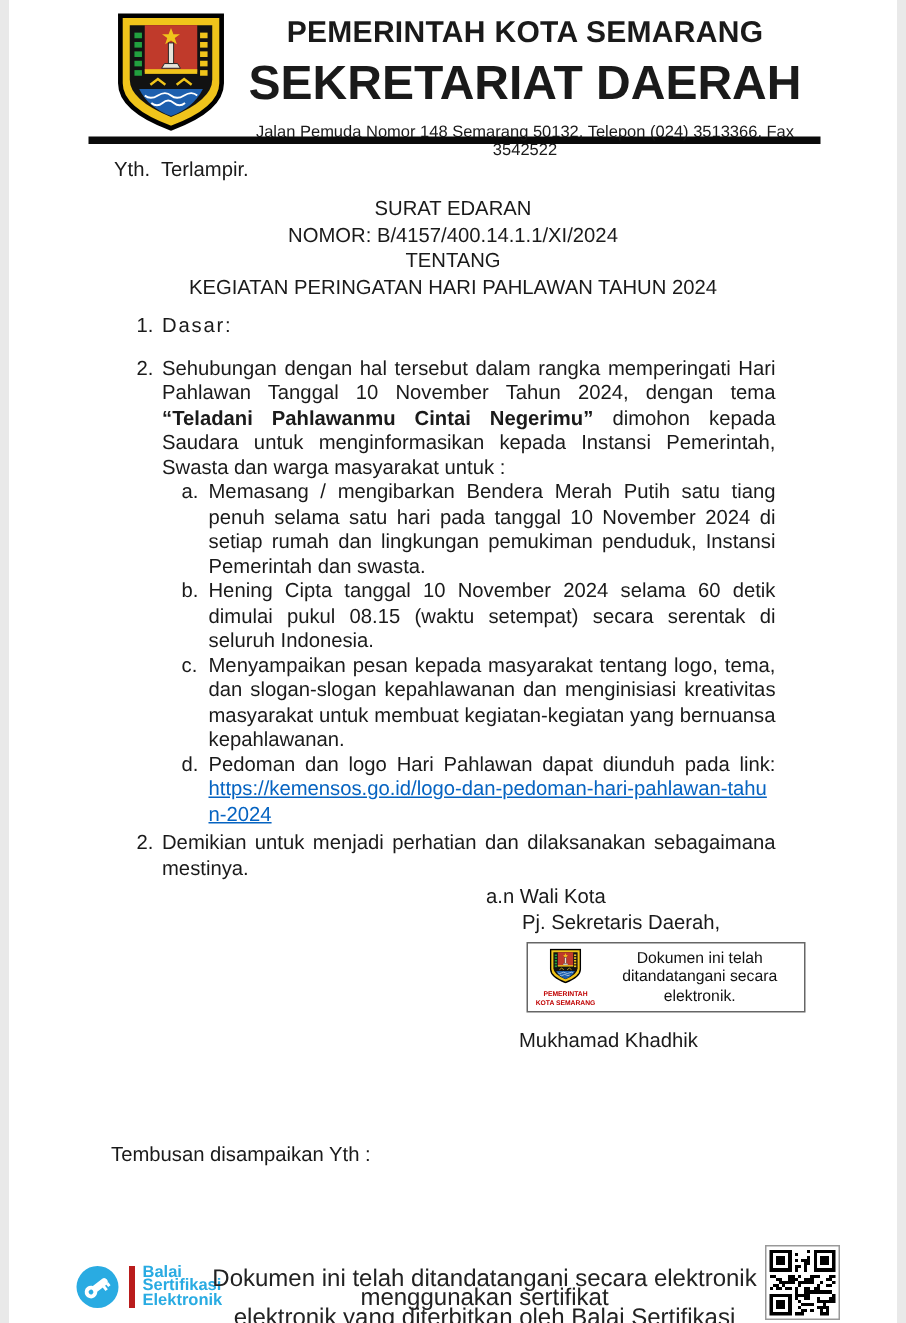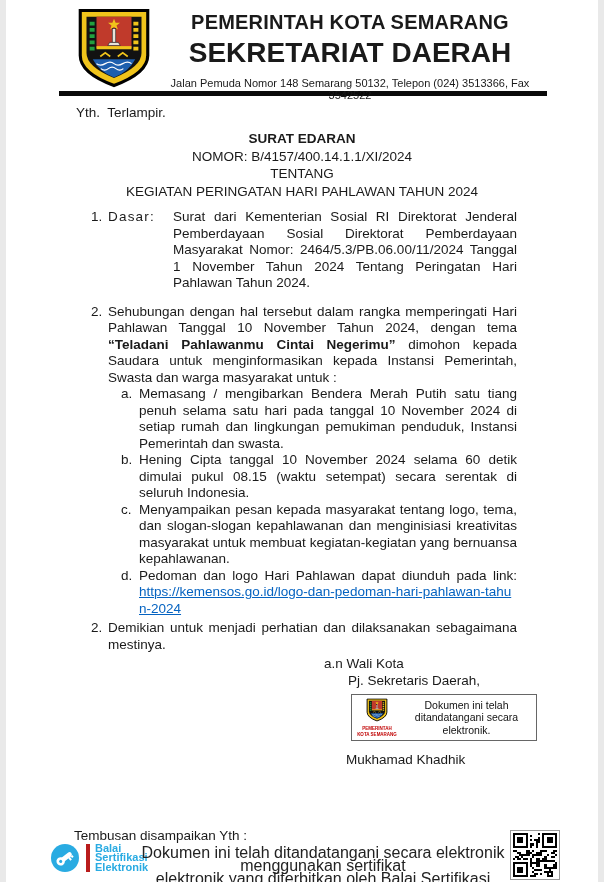--- a/index.html
+++ b/index.html
@@ -11,28 +11,28 @@
     background: #ffffff;
     font-family: "Liberation Sans", sans-serif;
     color: #1a1a1a;
     overflow: hidden;
   }
   
   .header { display: flex; padding: 8px 50px 0 70px; height: 86px; }
   .crest-main { width: 76px; height: 80px; flex: none; }
   .header-text { flex: 1; text-align: center; padding-top: 3px; }
   .h-line1 { font-size: 20px; font-weight: bold; letter-spacing: .2px; }
-  .h-line2 { font-size: 28px; font-weight: bold; margin-top: 3px; }
+  .h-line2 { font-size: 32px; font-weight: bold; margin-top: 3px; }
   .h-addr  { font-size: 11px; margin-top: 8px; }
   .rule { height: 5px; background: #0a0a0a; margin: 5px 51px 0 53px; }
   .date { text-align: right; margin: 3px 51px 0 0; font-size: 13.5px; }
   .recipient { margin: 9px 0 0 70px; font-size: 13.5px; white-space: pre; }
   
   .title-block { text-align: center; margin-top: 10px; font-size: 13.5px; line-height: 17.5px; }
-  .title-block .t1 { font-weight: bold; }
+  .title-block .t1 { font-weight: normal; }
   
   .list { margin-top: 9px; font-size: 13.5px; line-height: 16.5px; }
   .li { display: flex; margin: 0 81px 0 85px; }
   .li + .li { margin-top: 12px; }
   .num { width: 17px; flex: none; }
   .label-dasar { width: 65px; flex: none; letter-spacing: 1.2px; }
   .flex1 { flex: 1; min-width: 0; }
   p { margin: 0; }
   .just { text-align: justify; }
   .force-just { text-align-last: justify; }
@@ -123,21 +123,20 @@
     <div>NOMOR: B/4157/400.14.1.1/XI/2024</div>
     <div>TENTANG</div>
     <div>KEGIATAN PERINGATAN HARI PAHLAWAN TAHUN 2024</div>
   </div>
 
   <div class="list">
 
     <div class="li">
       <span class="num">1.</span>
       <span class="label-dasar">Dasar:</span>
-      <p class="just flex1">Surat dari Kementerian Sosial RI Direktorat Jenderal Pemberdayaan Sosial Direktorat Pemberdayaan Masyarakat Nomor: 2464/5.3/PB.06.00/11/2024 Tanggal 1 November Tahun 2024 Tentang Peringatan Hari Pahlawan Tahun 2024.</p>
     </div>
 
     <div class="li">
       <span class="num">2.</span>
       <div class="flex1">
         <p class="just"><span>Sehubungan dengan hal tersebut dalam rangka memperingati Hari Pahlawan Tanggal 10 November Tahun 2024, dengan tema </span><b>“Teladani Pahlawanmu Cintai Negerimu”</b><span> dimohon kepada Saudara untuk menginformasikan kepada Instansi Pemerintah, Swasta dan warga masyarakat untuk :</span></p>
         <div class="sub">
           <div class="sli">
             <span class="letter">a.</span>
             <p class="just flex1">Memasang / mengibarkan Bendera Merah Putih satu tiang penuh selama satu hari pada tanggal 10 November 2024 di setiap rumah dan lingkungan pemukiman penduduk, Instansi Pemerintah dan swasta.</p>

